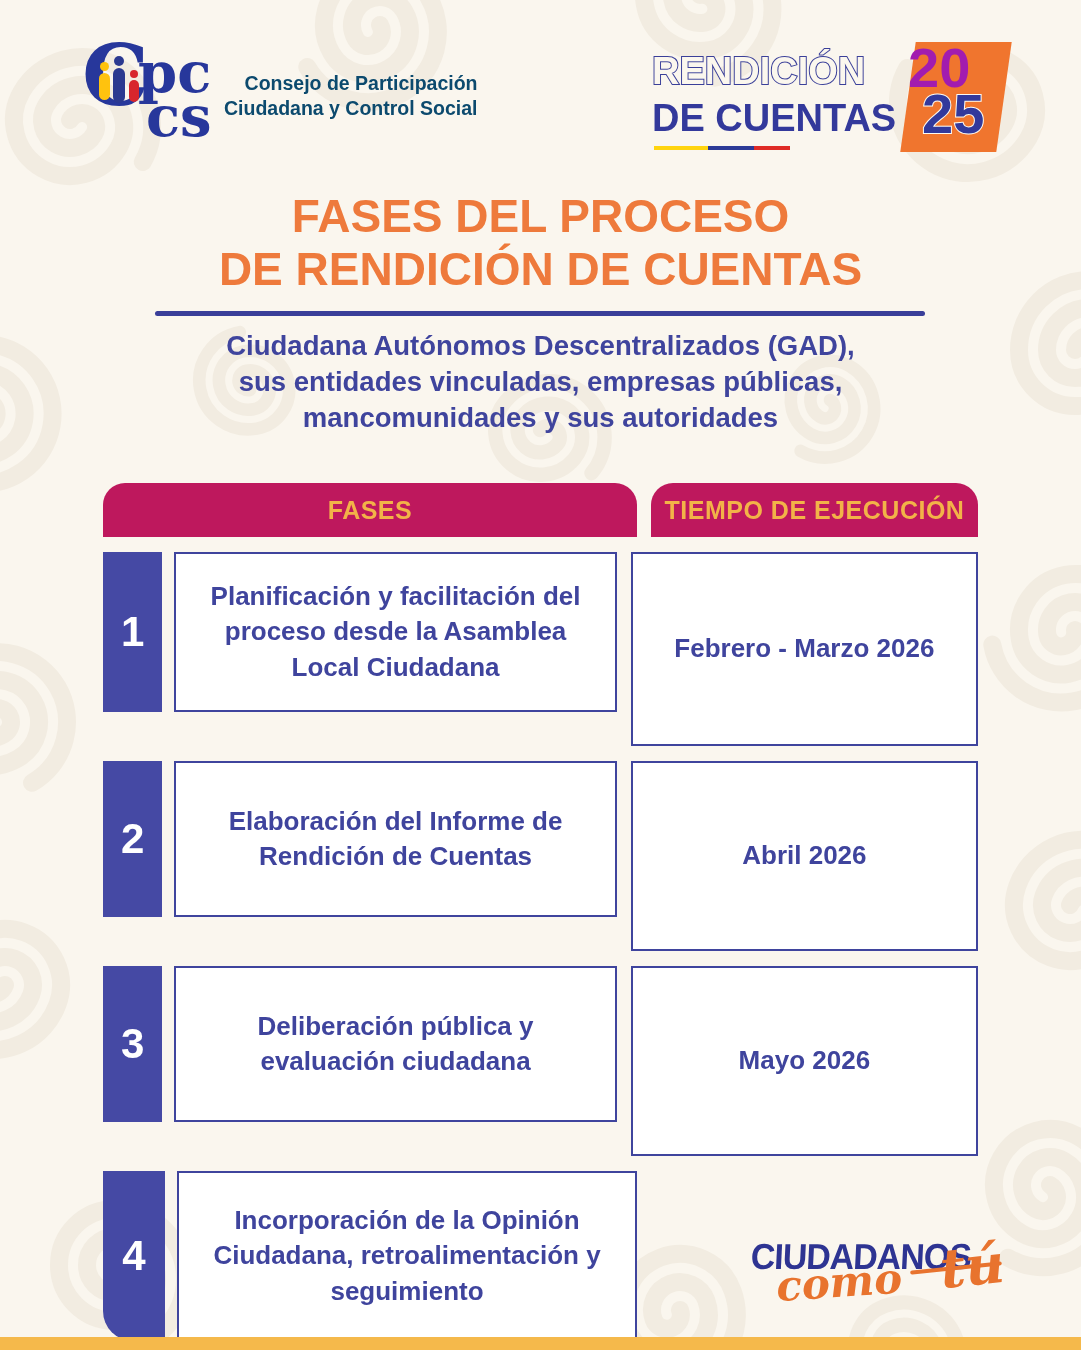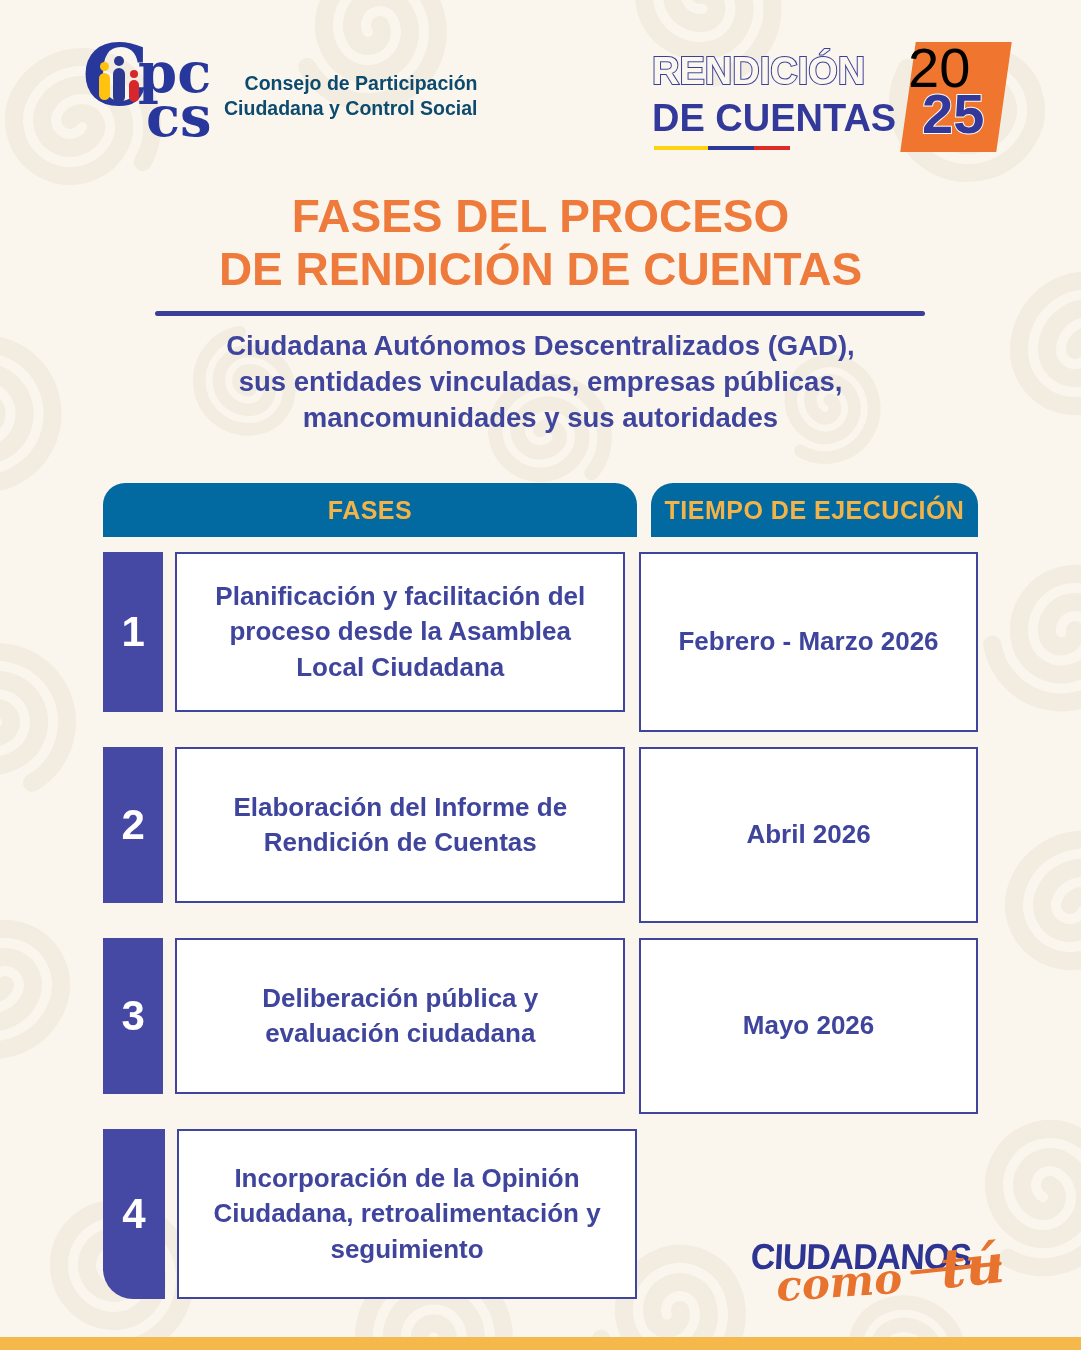--- a/index.html
+++ b/index.html
@@ -28,51 +28,51 @@
   .p-red{left:43px;top:30px;}
   .p-red .head{width:8px;height:8px;background:#D8262D;}
   .p-red .body{width:10px;height:22px;background:#D8262D;}
   .org-name{position:absolute;left:138px;top:31px;font-size:19.5px;font-weight:600;color:#0c4a6e;line-height:1.3;}
 
   
   .rdc{left:650px;top:40px;width:370px;height:125px;}
   .rdc .para{position:absolute;left:258px;top:2px;width:96px;height:110px;background:#F0752E;transform:skewX(-8deg);}
   .rdc .w1{position:absolute;left:2px;top:10px;font-size:38px;font-weight:bold;color:#FBF7EE;
        -webkit-text-stroke:2px #3A3F99;paint-order:stroke fill;letter-spacing:0px;}
-  .rdc .y20{position:absolute;left:258px;top:0px;font-size:56px;font-weight:normal;color:#000000;line-height:1;}
+  .rdc .y20{position:absolute;left:258px;top:0px;font-size:56px;font-weight:bold;color:#a21caf;line-height:1;}
   .rdc .w2{position:absolute;left:2px;top:57px;font-size:38px;font-weight:bold;color:#33399B;letter-spacing:0px;}
   .rdc .y25{position:absolute;left:272px;top:46px;font-size:56px;font-weight:bold;color:#33399B;line-height:1;
        -webkit-text-stroke:2px #FCFAF2;paint-order:stroke fill;}
   .rdc .flagline{position:absolute;left:4px;top:106px;display:flex;height:4px;}
   .rdc .flagline .f-y{width:54px;background:#FFD40E;}
   .rdc .flagline .f-b{width:46px;background:#2C3A96;}
   .rdc .flagline .f-r{width:36px;background:#DF2B26;}
 
   
   .title{left:0;top:190px;width:1081px;text-align:center;color:#EE7A3C;
          font-size:46px;font-weight:bold;line-height:1.16;letter-spacing:0px;}
   .divider{left:155px;top:311px;width:770px;height:5px;background:#3A3F99;border-radius:3px;}
   .subtitle{left:0;top:328px;width:1081px;text-align:center;color:#3F449D;
             font-size:27.5px;font-weight:bold;line-height:1.3;}
 
   
   .table{left:103px;top:483px;width:875px;}
   .thead{display:flex;}
-  .th{background:#0369a1;color:#F2B348;font-size:25px;font-weight:bold;letter-spacing:.5px;
+  .th{background:#be185d;color:#F2B348;font-size:25px;font-weight:bold;letter-spacing:.5px;
       height:54px;display:flex;align-items:center;justify-content:center;
       border-radius:22px 22px 0 0;}
   .th-fases{width:534px;margin-right:14px;}
   .th-tiempo{width:327px;}
   .trow{display:flex;margin-top:15px;}
   .num{width:62px;background:#4549A4;color:#FFFFFF;font-size:42px;font-weight:bold;
        display:flex;align-items:center;justify-content:center;margin-right:12px;}
   .cellbox{background:#FFFFFF;border:2px solid #3F449D;display:flex;align-items:center;
        justify-content:center;text-align:center;color:#3F449D;font-size:26px;font-weight:600;line-height:1.35;}
   .phase-box{width:416px;padding:0 20px;margin-right:14px;}
-  .time-box{width:323px;padding:10px;}
+  .time-box{width:323px;padding:17px;}
   .r1 .num,.r1 .cellbox{height:160px;}
   .r2 .num,.r2 .cellbox{height:156px;}
   .r3 .num,.r3 .cellbox{height:156px;}
   .r4 .num,.r4 .cellbox{height:170px;}
   .r2 .cellbox,.r3 .cellbox,.r4 .cellbox{height:auto;min-height:0;}
   .r2 .num{height:156px;} .r2 .cellbox{height:152px;}
   .r3 .num{height:156px;} .r3 .cellbox{height:152px;}
   .r4 .num{height:170px;border-radius:0 0 0 30px;}
   .r4 .cellbox{height:166px;}
   .r1 .cellbox{height:156px;}

